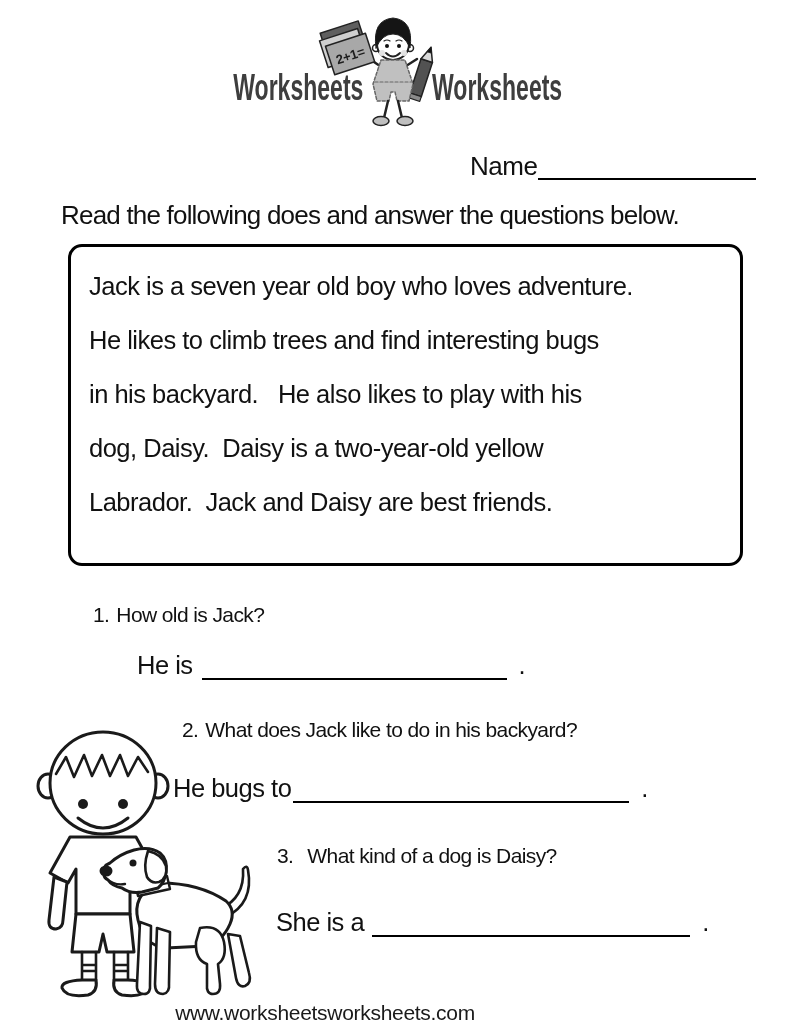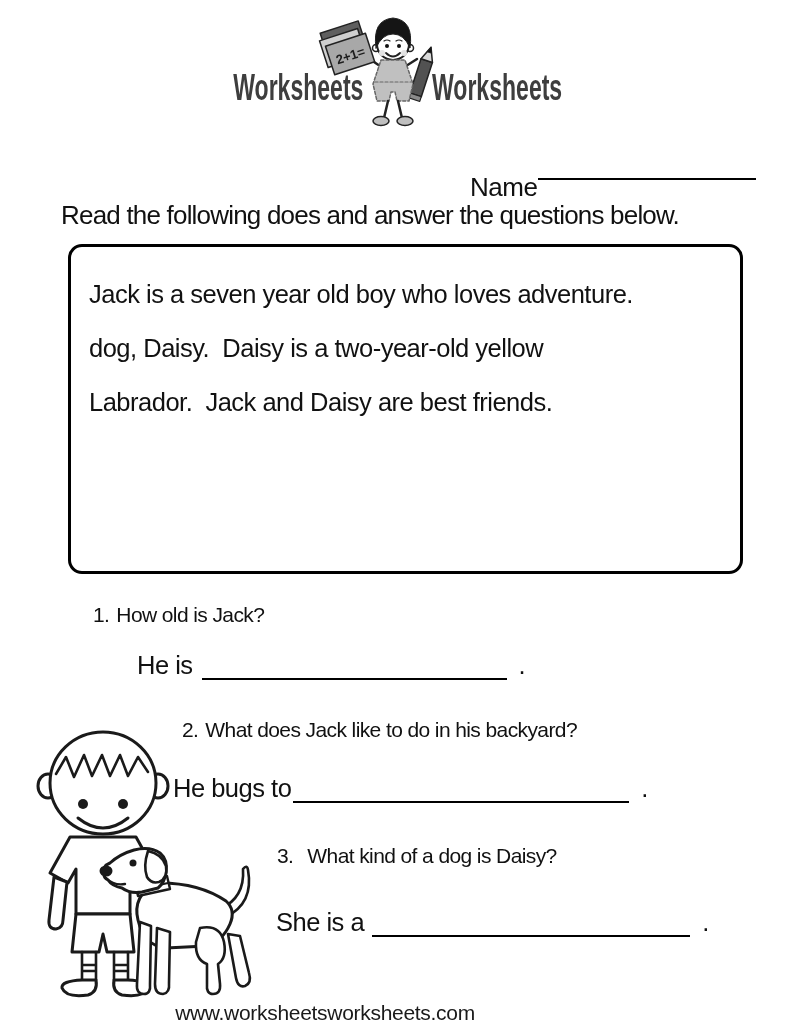--- a/index.html
+++ b/index.html
@@ -9,29 +9,29 @@
   }
   .abs{position:absolute;}
   
   .logo-text{
     position:absolute;top:70px;font-weight:bold;font-size:36px;line-height:36px;
     color:#3e3e3e;white-space:nowrap;letter-spacing:0px;
   }
   .logo-left{right:437px;transform:scaleX(0.64);transform-origin:100% 50%;}
   .logo-right{left:432px;transform:scaleX(0.64);transform-origin:0 50%;}
   
-  .name-label{left:470px;top:151px;font-size:26px;letter-spacing:-0.5px;margin-top:21px;}
+  .name-label{left:470px;top:151px;font-size:26px;letter-spacing:-0.5px;}
   .name-line{left:538px;top:178px;width:218px;border-bottom:2px solid #000;height:0;}
   
   .instruction{left:61px;top:200px;font-size:26px;letter-spacing:-0.8px;white-space:pre;}
   
   .story-box{
     left:68px;top:244px;width:651px;height:304px;
     border:3px solid #000;border-radius:14px;background:#fff;
-    padding:20px 0 0 18px;box-sizing:content-box;
+    padding:12px 0 0 18px;box-sizing:content-box;
   }
   .story-line{font-size:25.5px;line-height:54px;letter-spacing:-0.5px;white-space:pre;}
   
   .q{position:absolute;font-size:21px;letter-spacing:-0.6px;white-space:nowrap;}
   .qnum{margin-right:7px;}
   .qnum-wide{margin-right:14px;}
   .ans{position:absolute;font-size:25.5px;letter-spacing:-0.5px;white-space:nowrap;}
   .blank{
     display:inline-block;border-bottom:2.5px solid #000;height:18px;
     vertical-align:-6px;
@@ -93,20 +93,22 @@
   </g>
 </svg>
 
 <div class="abs name-label">Name</div>
 <div class="abs name-line"></div>
 
 <div class="abs instruction">Read the following does and answer the questions below.</div>
 
 <div class="abs story-box">
   <div class="story-line">Jack is a seven year old boy who loves adventure.</div>
+  <div class="story-line">He likes to climb trees and find interesting bugs</div>
+  <div class="story-line">in his backyard.   He also likes to play with his</div>
   <div class="story-line">dog, Daisy.  Daisy is a two-year-old yellow</div>
   <div class="story-line">Labrador.  Jack and Daisy are best friends.</div>
 </div>
 
 <div class="q" style="left:93px;top:603px;">
   <span class="qnum">1.</span><span>How old is Jack?</span>
 </div>
 <div class="ans" style="left:137px;top:651px;">
   <span>He is</span><span class="blank b1"></span><span class="dot">.</span>
 </div>

